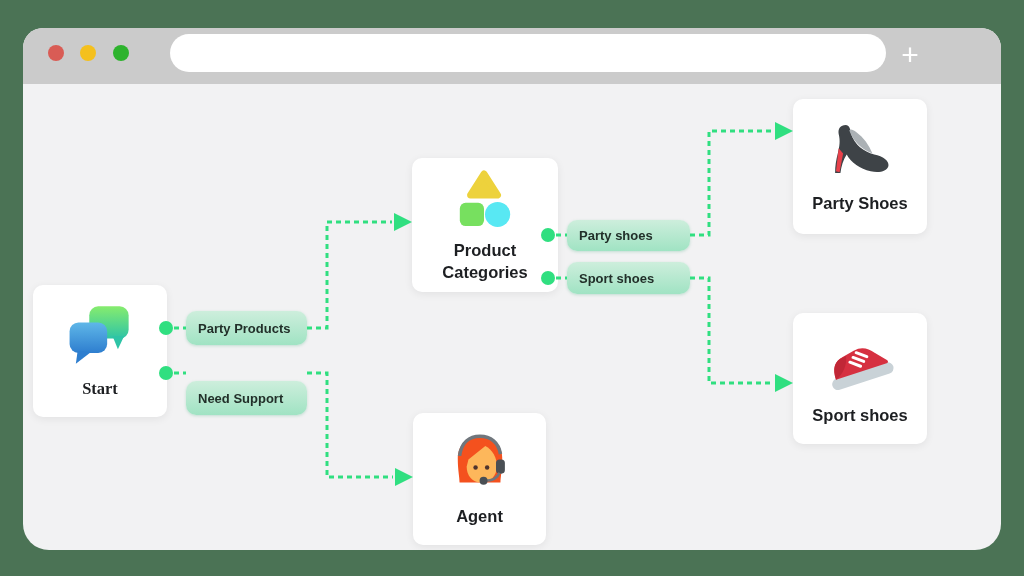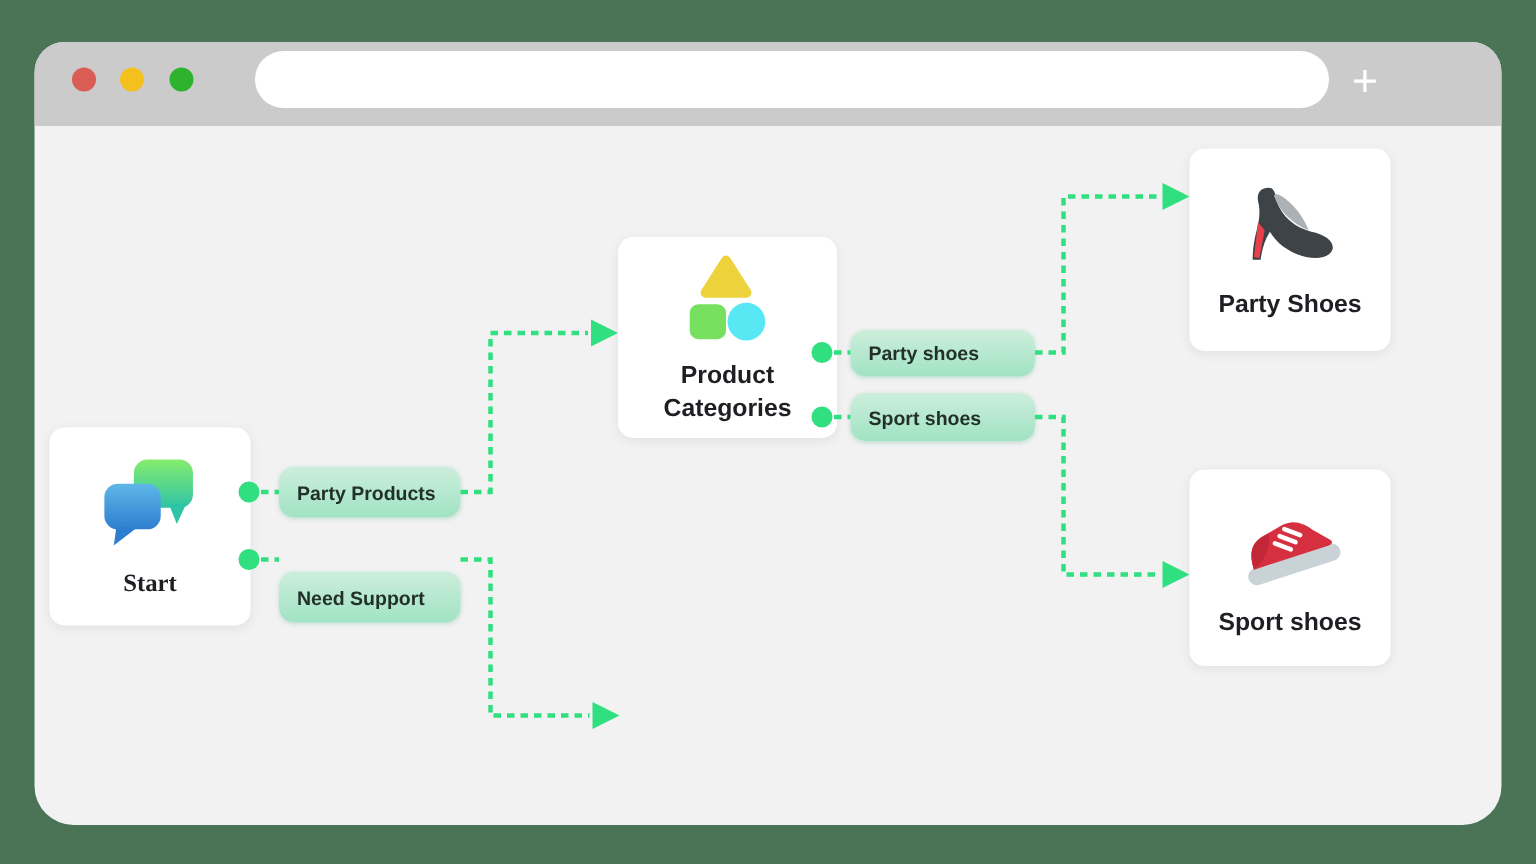--- a/index.html
+++ b/index.html
@@ -117,20 +117,34 @@
             <g stroke="#FFFFFF" stroke-width="3.4" stroke-linecap="round">
               <path d="M39,25 L49,33"></path>
               <path d="M34,29 L44,37"></path>
               <path d="M29,33 L39,41"></path>
             </g>
           </g>
         </svg>
         <div class="label">Sport shoes</div>
       </div>
 
+      <div class="node n-agent">
+        <svg width="68" height="64" viewBox="0 0 76 72">
+          <path d="M38,6 C22,6 13,17 13,31 C13,44 15,52 15,58 L61,58 C61,52 63,44 63,30
+                   C63,16 52,6 38,6 Z" fill="#F4511E"></path>
+          <path d="M25,32 L44,17 C52,21 57,30 57,40 C57,51 49,58 39,58 C29,58 23,50 23,40 Z" fill="#FDB75B"></path>
+          <circle cx="33" cy="41" r="2.5" fill="#4E342E"></circle>
+          <circle cx="46" cy="41" r="2.5" fill="#4E342E"></circle>
+          <path d="M15,28 C17,13 26,6 38,6 C50,6 59,13 61,26" stroke="#70767C" stroke-width="4" fill="none"></path>
+          <rect x="56" y="32" width="10" height="16" rx="4" fill="#4A4F54"></rect>
+          <path d="M60,47 C57,54 50,56 44,56" stroke="#70767C" stroke-width="3" fill="none"></path>
+          <circle cx="42" cy="56" r="4.5" fill="#4A4F54"></circle>
+        </svg>
+        <div class="label">Agent</div>
+      </div>
 
       <div class="pill p-browse">Party Products</div>
       <div class="pill p-support">Need Support</div>
       <div class="pill p-party">Party shoes</div>
       <div class="pill p-sport">Sport shoes</div>
 
       <svg class="wires" width="978" height="522" viewBox="0 0 978 522">
         <g stroke="#30DF80" stroke-width="3" fill="none" stroke-dasharray="5 4">
           <path d="M151,300 H163"></path>
           <path d="M284,300 H304 V194 H369"></path>

